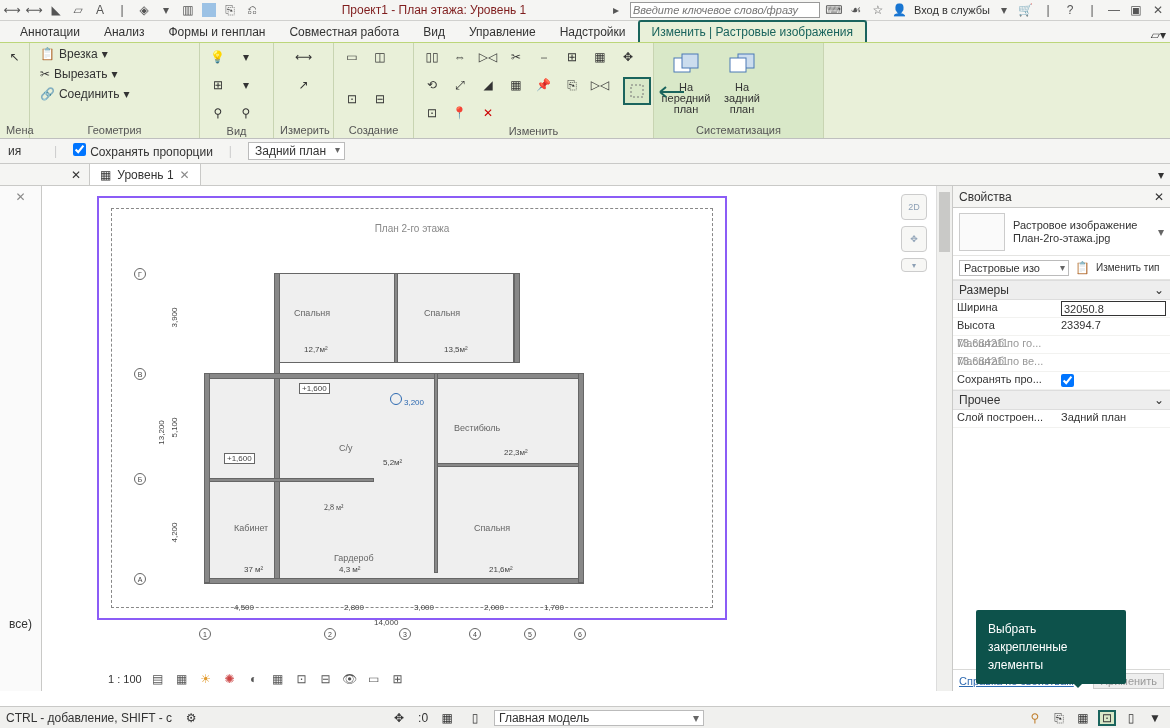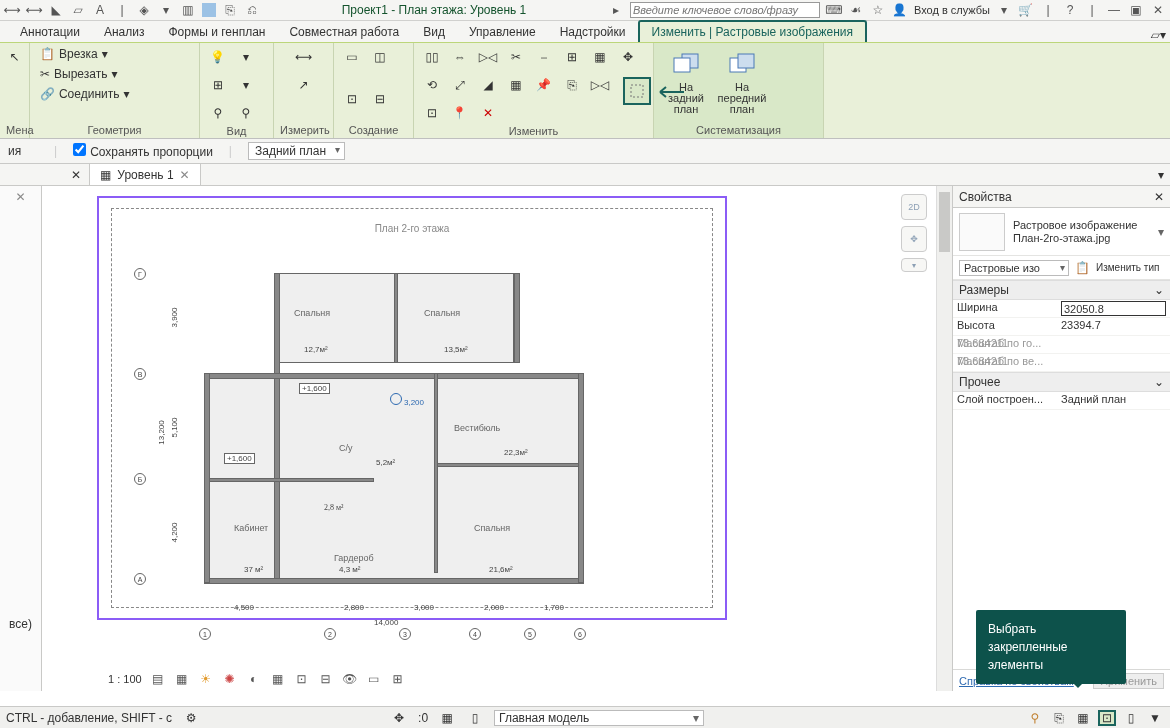--- a/index.html
+++ b/index.html
@@ -1,20 +1,20 @@
 <!DOCTYPE html>
 <html><head>
 <meta charset="utf-8">
 <style>
 *{box-sizing:border-box;margin:0;padding:0;font-family:"Segoe UI",Arial,sans-serif;font-size:12px;color:#333;}
 body{width:1170px;height:728px;overflow:hidden;background:#fff;position:relative;}
 
 .topbar{height:21px;background:#f5f5f3;border-bottom:1px solid #d0d0ce;display:flex;align-items:center;padding:0 4px;gap:6px;}
 .topbar .icon{width:16px;height:16px;display:flex;align-items:center;justify-content:center;color:#555;}
-.topbar .title{flex:0 0 auto;margin:12px auto;color:#14532d;}
+.topbar .title{flex:0 0 auto;margin:12px auto;color:#7f1d1d;}
 .topbar .search{width:190px;height:16px;border:1px solid #999;font-style:italic;color:#888;padding:0 2px;font-size:11px;}
 .topbar .spacer{flex:1;}
 
 .ribtabs{height:22px;background:#f5f5f3;border-bottom:1px solid #bcd67a;display:flex;align-items:flex-end;padding-left:8px;gap:0;}
 .ribtabs .tab{padding:3px 12px;color:#333;cursor:pointer;}
 .ribtabs .tab.active{background:#e9f0d9;border:2px solid #1a645d;border-bottom:none;border-radius:3px 3px 0 0;color:#1a645d;}
 .ribtabs .rightico{margin-left:auto;margin-right:4px;}
 
 .ribbon{height:96px;background:#e9f0d9;display:flex;border-bottom:1px solid #bfbfbf;}
 .panel{border-right:1px solid #c8d4b2;display:flex;flex-direction:column;padding:2px 6px 0;}
@@ -217,34 +217,34 @@
       <div class="rbtn">📍</div>
       <div class="rbtn" style="color:#c00;">✕</div>
     </div>
     <div class="panellabel">Изменить</div>
   </div>
   <div class="panel highlight" style="width:170px;">
     <div class="panelbody">
       <div class="bigbtn">
         <div class="bicon">
             <svg width="28" height="24">
+              <rect x="2" y="6" width="16" height="14" fill="#fff" stroke="#4a78b5"></rect>
+              <rect x="10" y="2" width="16" height="14" fill="#cde" stroke="#4a78b5"></rect>
+            </svg>
+          </div>
+        <div class="blabel">На передний план</div>
+      </div>
+      <div class="bigbtn">
+        <div class="bicon">
+            <svg width="28" height="24">
               <rect x="10" y="2" width="16" height="14" fill="#cde" stroke="#4a78b5"></rect>
               <rect x="2" y="6" width="16" height="14" fill="#fff" stroke="#4a78b5"></rect>
             </svg>
           </div>
         <div class="blabel">На задний план</div>
-      </div>
-      <div class="bigbtn">
-        <div class="bicon">
-            <svg width="28" height="24">
-              <rect x="2" y="6" width="16" height="14" fill="#fff" stroke="#4a78b5"></rect>
-              <rect x="10" y="2" width="16" height="14" fill="#cde" stroke="#4a78b5"></rect>
-            </svg>
-          </div>
-        <div class="blabel">На передний план</div>
       </div>
     </div>
     <div class="panellabel">Систематизация</div>
   </div>
 </div>
 
 <div style="position:absolute;left:623px;top:77px;width:28px;height:28px;border:2px solid #1a645d;background:#d9e8c8;display:flex;align-items:center;justify-content:center;">
   <svg width="16" height="16">
       <rect x="2" y="2" width="12" height="12" fill="none" stroke="#777" stroke-dasharray="2"></rect>
     </svg>
@@ -307,21 +307,21 @@
         <div class="room" style="left:130px;top:280px;">Гардероб</div>
         <div class="room" style="left:270px;top:250px;">Спальня</div>
         <div class="room" style="left:135px;top:170px;">С/у</div>
 
         <div class="dim" style="left:100px;top:72px;">12,7м²</div>
         <div class="dim" style="left:240px;top:72px;">13,5м²</div>
         <div class="dim" style="left:300px;top:175px;">22,3м²</div>
         <div class="dim" style="left:40px;top:292px;">37 м²</div>
         <div class="dim" style="left:135px;top:292px;">4,3 м²</div>
         <div class="dim" style="left:285px;top:292px;">21,6м²</div>
-        <div class="dim" style="left:148px;top:185px;padding-left:24px;">5,2м²</div>
+        <div class="dim" style="left:155px;top:185px;padding-left:24px;">5,2м²</div>
         <div class="dim" style="left:120px;top:230px;font-family:Liberation Serif, serif;">2,8 м²</div>
         <div class="dim" style="left:95px;top:110px;border:1px solid #666;padding:0 2px;background:#fff;">+1,600</div>
         <div class="dim" style="left:20px;top:180px;border:1px solid #666;padding:0 2px;background:#fff;">+1,600</div>
         <div class="dim" style="left:200px;top:125px;color:#2e6ab1;">3,200</div>
         <span style="position:absolute;left:186px;top:120px;width:12px;height:12px;border:1px solid #2e6ab1;border-radius:50%;"></span>
 
         <div class="dim" style="left:30px;top:330px;">4,500</div>
         <div class="dim" style="left:140px;top:330px;">2,800</div>
         <div class="dim" style="left:210px;top:330px;">3,000</div>
         <div class="dim" style="left:280px;top:330px;">2,000</div>
@@ -384,20 +384,24 @@
       <div class="plabel">Высота</div>
       <div class="pval">23394.7</div>
     </div>
     <div class="prow">
       <div class="plabel dim">Масштаб по го...</div>
       <div class="pval" style="color:#999;">73.684211</div>
     </div>
     <div class="prow">
       <div class="plabel dim">Масштаб по ве...</div>
       <div class="pval" style="color:#999;">73.684211</div>
+    </div>
+    <div class="prow">
+      <div class="plabel">Сохранять про...</div>
+      <div class="pval cb"><input type="checkbox" checked="" style=""></div>
     </div>
     <div class="grp">
         <span>Прочее</span>
         <span>⌄</span>
       </div>
     <div class="prow">
       <div class="plabel">Слой построен...</div>
       <div class="pval">Задний план</div>
     </div>
     <div class="spacer"></div>

